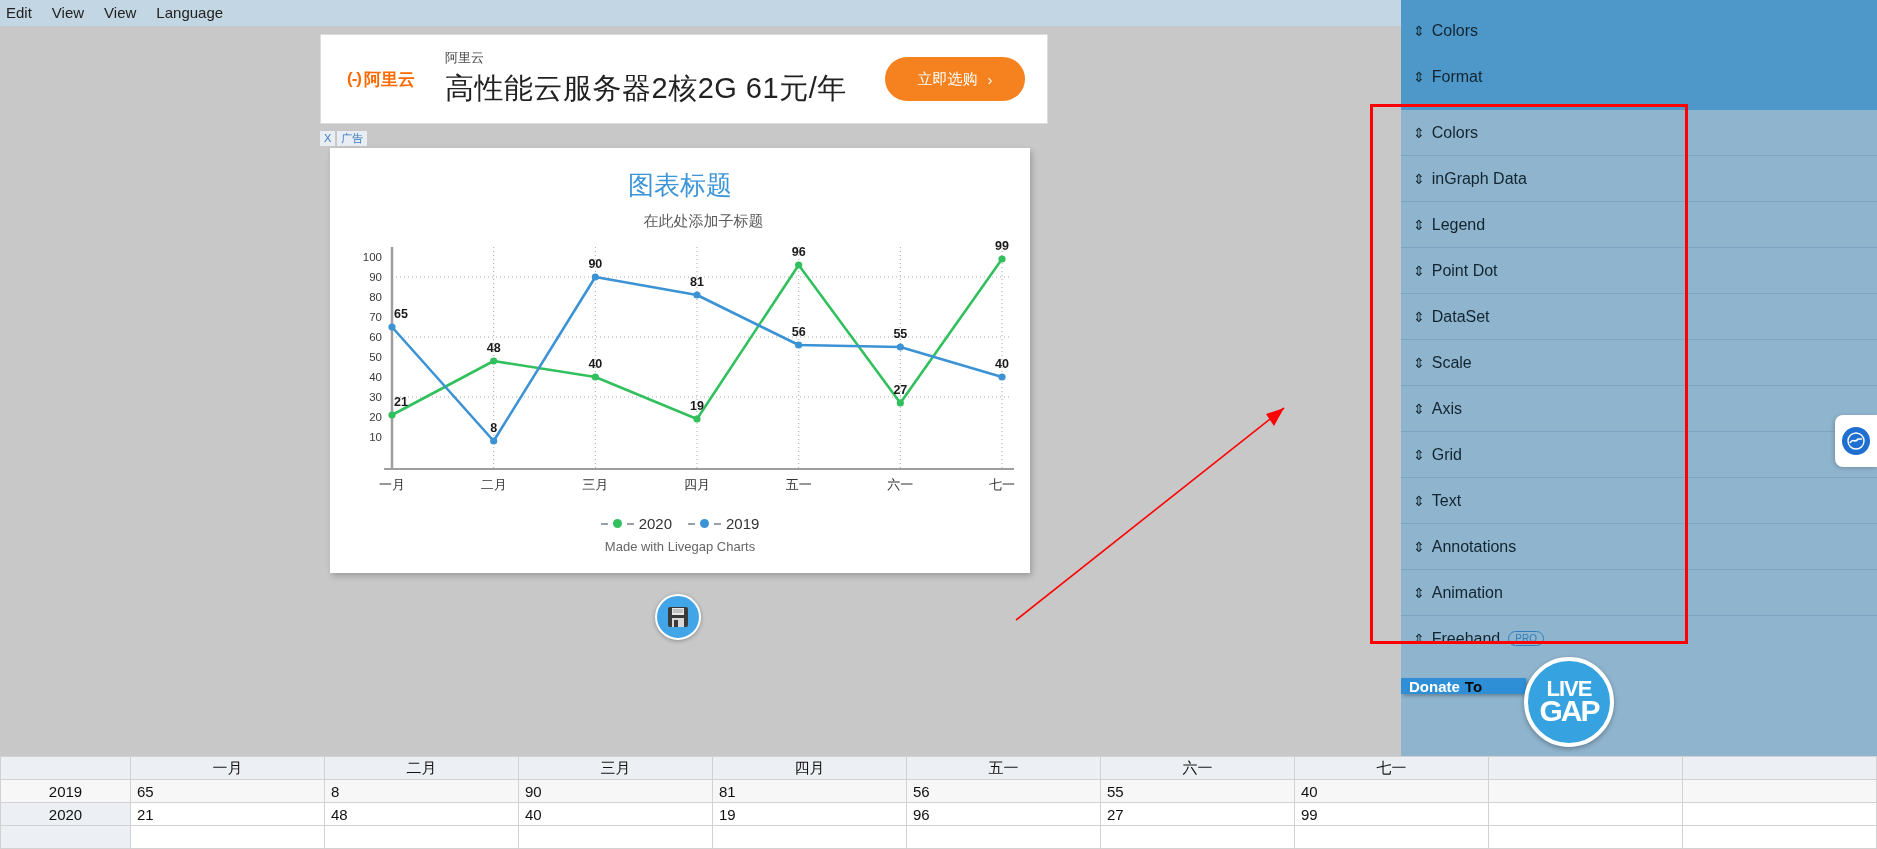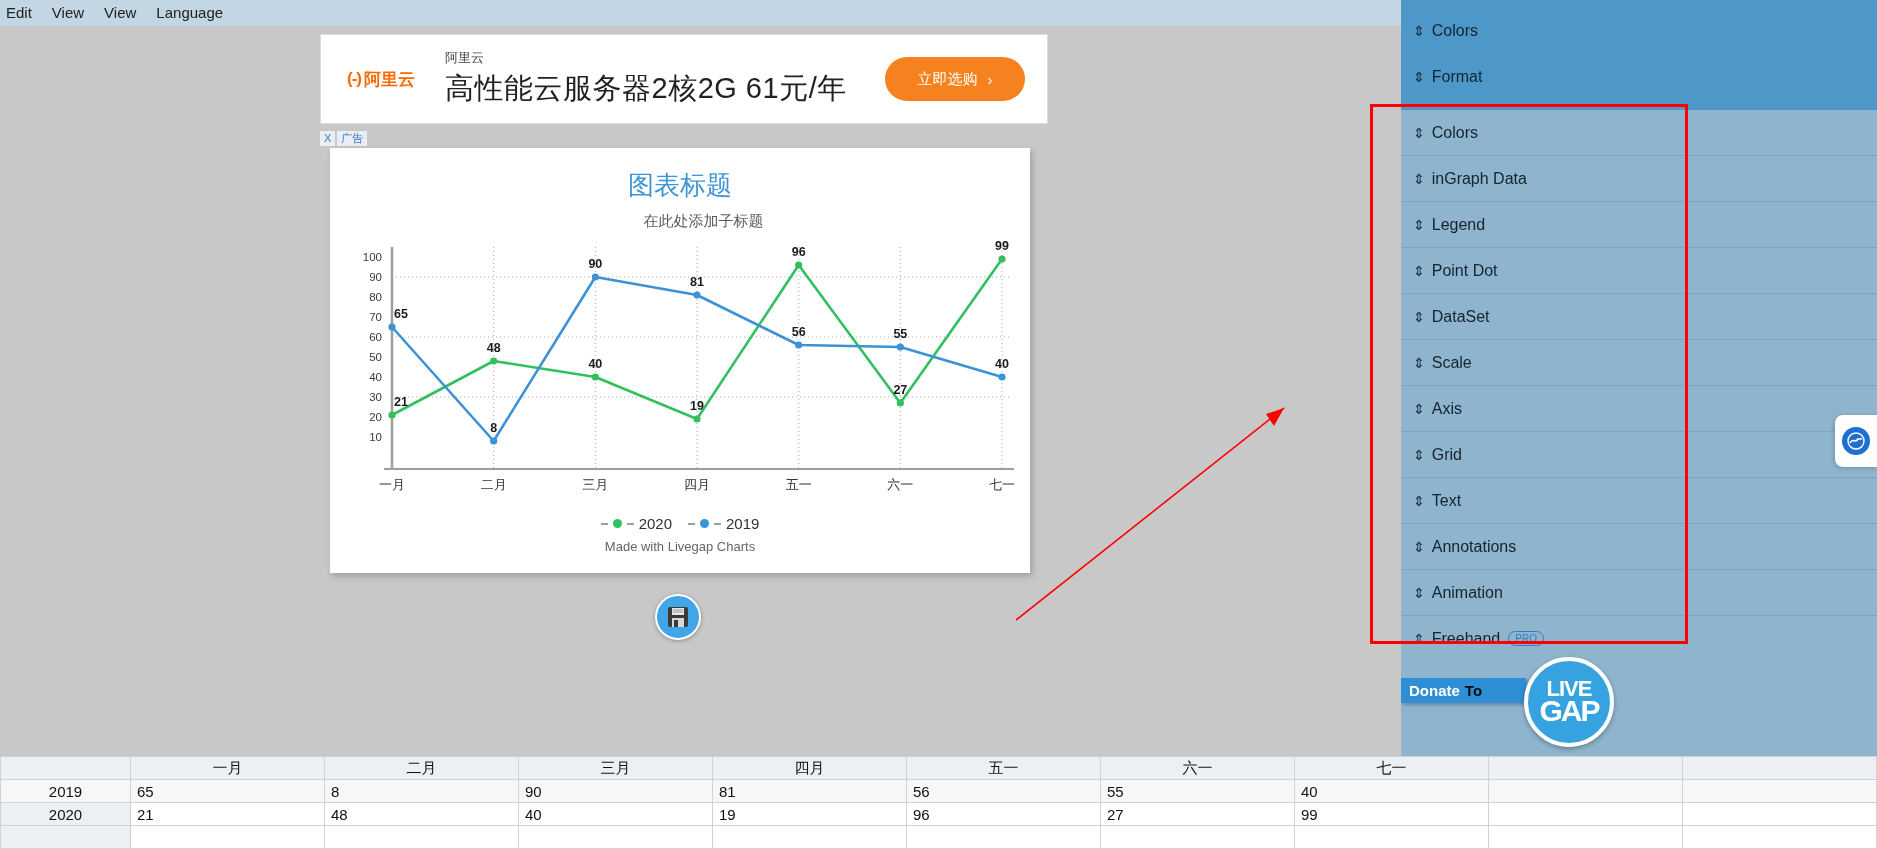--- a/index.html
+++ b/index.html
@@ -122,21 +122,21 @@
   .red-box {
     position: absolute; left: -31px; top: -6px; width: 318px; height: 540px;
     border: 3px solid #ff0000; pointer-events: none;
   }
 
   .donate-row {
     position: absolute; left: 0; top: 655px; width: 476px; height: 101px;
     background: #8fb4cd;
   }
   .donate-btn {
-    position: absolute; left: 0px; top: 23px; width: 125px; height: 25px;
+    position: absolute; left: 0px; top: 23px; width: 125px; height: 16px;
     background: #2e8fd6; color: #fff; font-size: 15px; font-weight: bold;
     display: flex; align-items: center; padding-left: 8px; cursor: pointer;
     box-shadow: 2px 2px 3px rgba(0,0,0,.25);
   }
   .donate-btn .to { color: #0a0a0a; margin-left: 5px; }
   .livegap-logo {
     position: absolute; left: 123px; top: 2px; width: 90px; height: 90px;
     border-radius: 50%; background: #36a3e0; border: 4px solid #fff;
     box-shadow: 0 2px 5px rgba(0,0,0,.3);
     display: flex; flex-direction: column; align-items: center;

